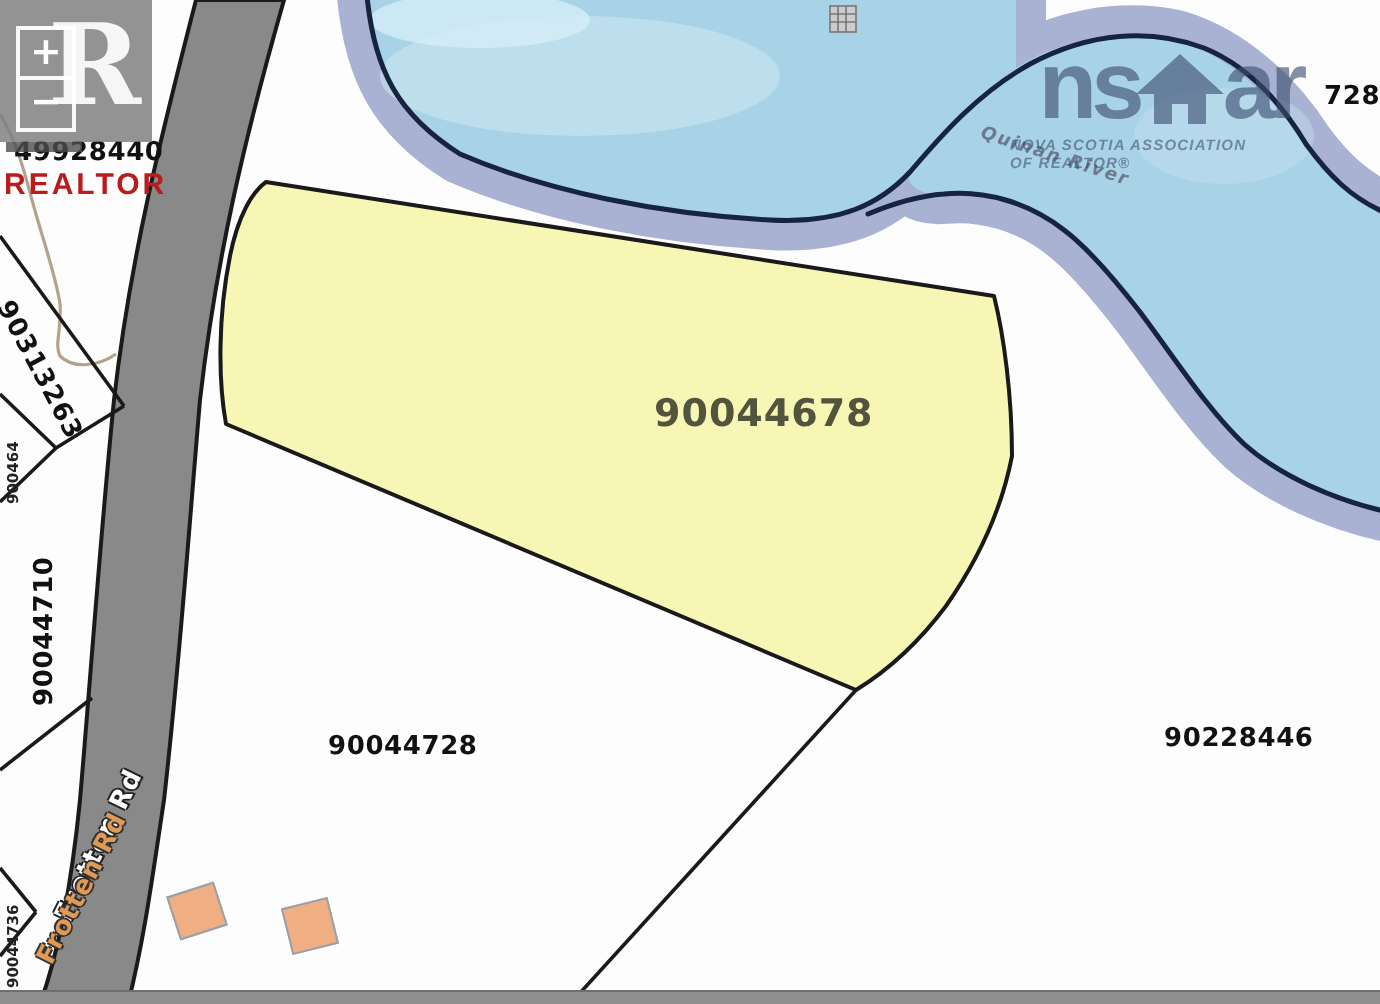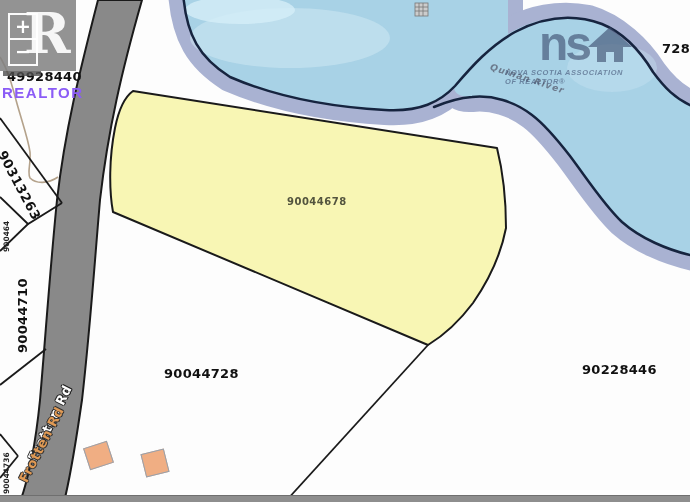--- a/index.html
+++ b/index.html
@@ -5,21 +5,21 @@
   html,body{margin:0;padding:0;background:#fff;}
   #map-canvas{
     position:relative;width:690px;height:502px;overflow:hidden;
     background:#fdfdfd;font-family:"DejaVu Sans","Liberation Sans",sans-serif;
   }
   #vector-layer{position:absolute;left:0;top:0;}
   .lbl{
     position:absolute;white-space:nowrap;font-weight:bold;color:#111;
     font-size:13px;letter-spacing:.3px;transform-origin:0 0;
   }
-  .lbl-highlight{font-size:10px;color:#53543e;letter-spacing:.5px;}
+  .lbl-highlight{font-size:19px;color:#53543e;letter-spacing:.5px;margin-left:40px;}
   .lbl-tiny{font-size:7.5px;color:#222;letter-spacing:0;}
   .lbl-rot62{transform:rotate(62deg);letter-spacing:.5px;}
   .lbl-rot-90{transform:rotate(-90deg);}
   .road-label{
     font-size:13px;color:#fff;transform:rotate(-64deg);transform-origin:0 0;
     text-shadow:-1px 0 #222,1px 0 #222,0 -1px #222,0 1px #222,1px 1px #222;
     letter-spacing:.5px;
   }
   .street-label{
     font-size:13px;color:#e09a55;transform:rotate(-63deg);transform-origin:0 0;
@@ -39,21 +39,21 @@
     position:absolute;left:24px;top:0px;color:#fff;opacity:.92;
     font-family:"DejaVu Serif","Liberation Serif",serif;
     font-weight:bold;font-size:56px;line-height:66px;
   }
   #realtor-edge{
     position:absolute;left:3px;top:71px;width:38px;height:5px;
     background:#4d4d4d;opacity:.8;
   }
   #realtor-text{
     position:absolute;left:2px;top:84px;width:80px;
-    color:#8b5cf6;font-weight:bold;font-size:15px;letter-spacing:1.5px;
+    color:#b91c1c;font-weight:bold;font-size:15px;letter-spacing:1.5px;
     font-family:"Liberation Sans",sans-serif;
   }
   
   #zoom-control{position:absolute;left:8px;top:13px;width:30px;}
   .zoom-btn{
     width:30px;height:27px;box-sizing:border-box;border:2px solid rgba(255,255,255,.95);
     color:#fff;font-size:19px;line-height:22px;text-align:center;
     background:transparent;cursor:pointer;font-weight:bold;
   }
   #zoom-out-button{border-top:none;height:26px;}
@@ -152,20 +152,21 @@
     <div class="zoom-btn" id="zoom-out-button">−</div>
   </div>
   <div id="realtor-text">REALTOR</div>
 
   <div id="nsar">
     <div id="nsar-logo">
       <span>ns</span>
       <svg id="nsar-house" width="44" height="36" viewBox="0 0 44 36">
         <path fill="rgba(60,76,110,.62)" d="M22,1 L44,21 L35,21 L35,36 L26,36 L26,26 L18,26 L18,36 L9,36 L9,21 L0,21 Z"></path>
       </svg>
+      <span>ar</span>
     </div>
     <div id="nsar-sub">
       <div>NOVA SCOTIA ASSOCIATION</div>
       <div>OF REALTOR®</div>
     </div>
   </div>
 
   <div id="bottom-bar"></div>
 </div>
 

